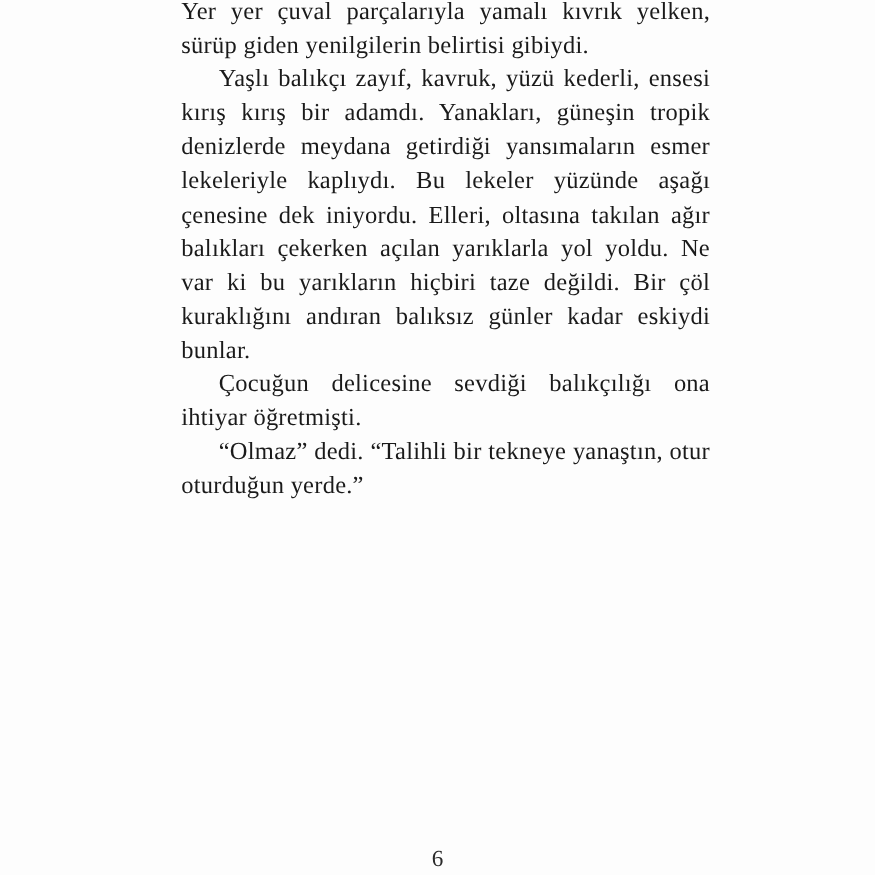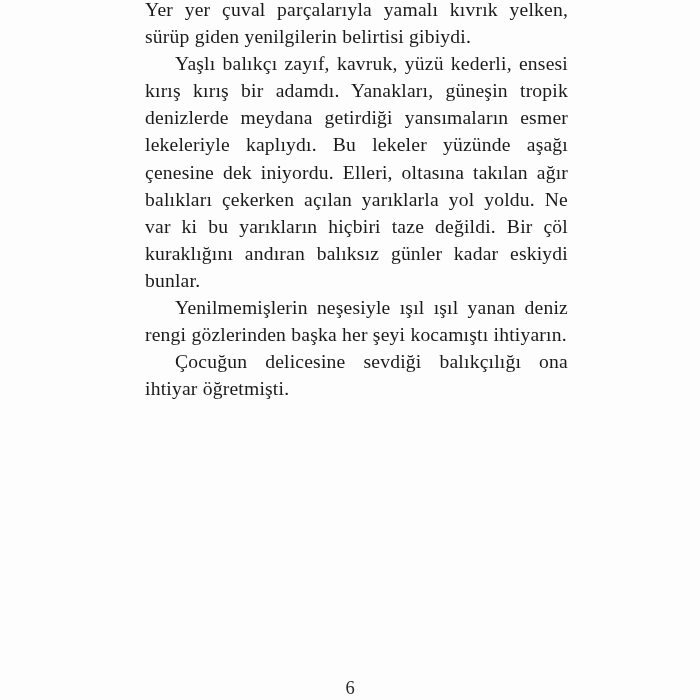--- a/index.html
+++ b/index.html
@@ -61,19 +61,19 @@
   }
 </style>
 </head>
 <body>
 
 <div id="page">
 
   <div id="text-block">
     <p class="para no-indent">Yer yer çuval parçalarıyla yamalı kıvrık yelken, sürüp giden yenilgilerin belirtisi gibiydi.</p>
     <p class="para">Yaşlı balıkçı zayıf, kavruk, yüzü kederli, ensesi kırış kırış bir adamdı. Yanakları, güneşin tropik denizlerde meydana getirdiği yansımaların esmer lekeleriyle kaplıydı. Bu lekeler yüzünde aşağı çenesine dek iniyordu. Elleri, oltasına takılan ağır balıkları çekerken açılan yarıklarla yol yoldu. Ne var ki bu yarıkların hiçbiri taze değildi. Bir çöl kuraklığını andıran balıksız günler kadar eskiydi bunlar.</p>
-    <p class="para">Yenilmemişlerin neşesiyle ışıl ışıl yanan deniz rengi gözlerinden başka her şeyi kocamıştı ihtiyarın.</p>
     <p class="para">Çocuğun delicesine sevdiği balıkçılığı ona ihtiyar öğretmişti.</p>
+    <p class="para">“Olmaz” dedi. “Talihli bir tekneye yanaştın, otur oturduğun yerde.”</p>
   </div>
 
   <div id="page-number">6</div>
 
 </div>
 
 </body></html>

